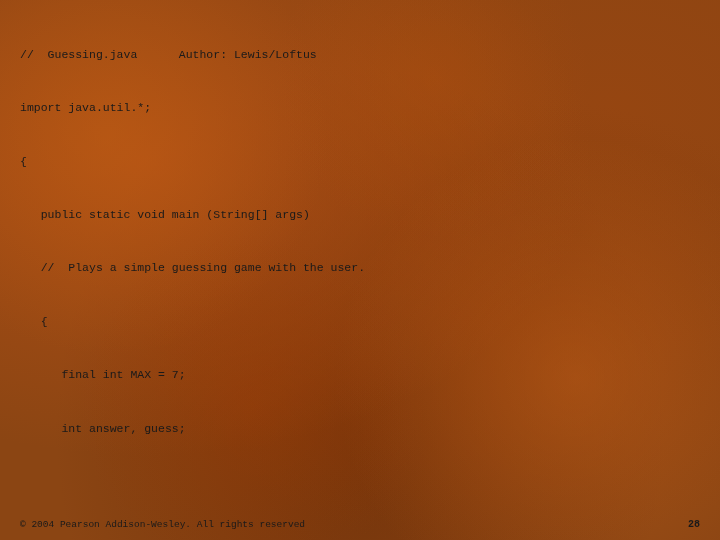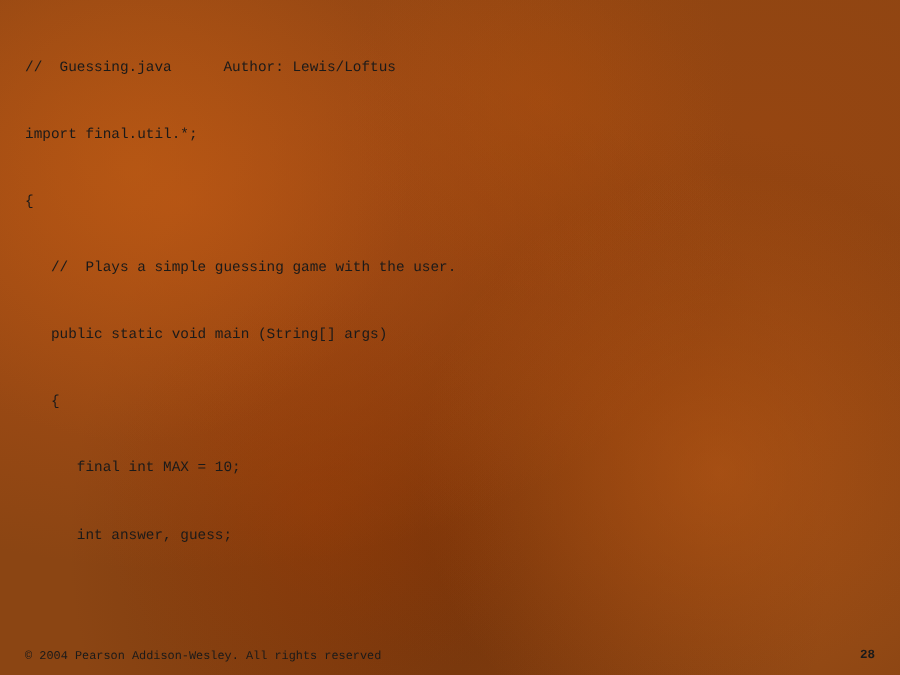--- a/index.html
+++ b/index.html
@@ -78,26 +78,26 @@
     }
   </style>
 </head>
 <body>
 
 <div class="bg"></div>
 
 <div class="content-area">
   <div class="code-block">
     <span class="code-line">//  Guessing.java      Author: Lewis/Loftus</span>
-    <span class="code-line">import final.util.*;</span>
+    <span class="code-line">import java.util.*;</span>
     <span class="code-line">{</span>
+    <span class="code-line">   public static void main (String[] args)</span>
     <span class="code-line">   //  Plays a simple guessing game with the user.</span>
-    <span class="code-line">   public static void main (String[] args)</span>
     <span class="code-line">   {</span>
-    <span class="code-line">      final int MAX = 10;</span>
+    <span class="code-line">      final int MAX = 7;</span>
     <span class="code-line">      int answer, guess;</span>
     
     
     
     
     
     
     
     
     

